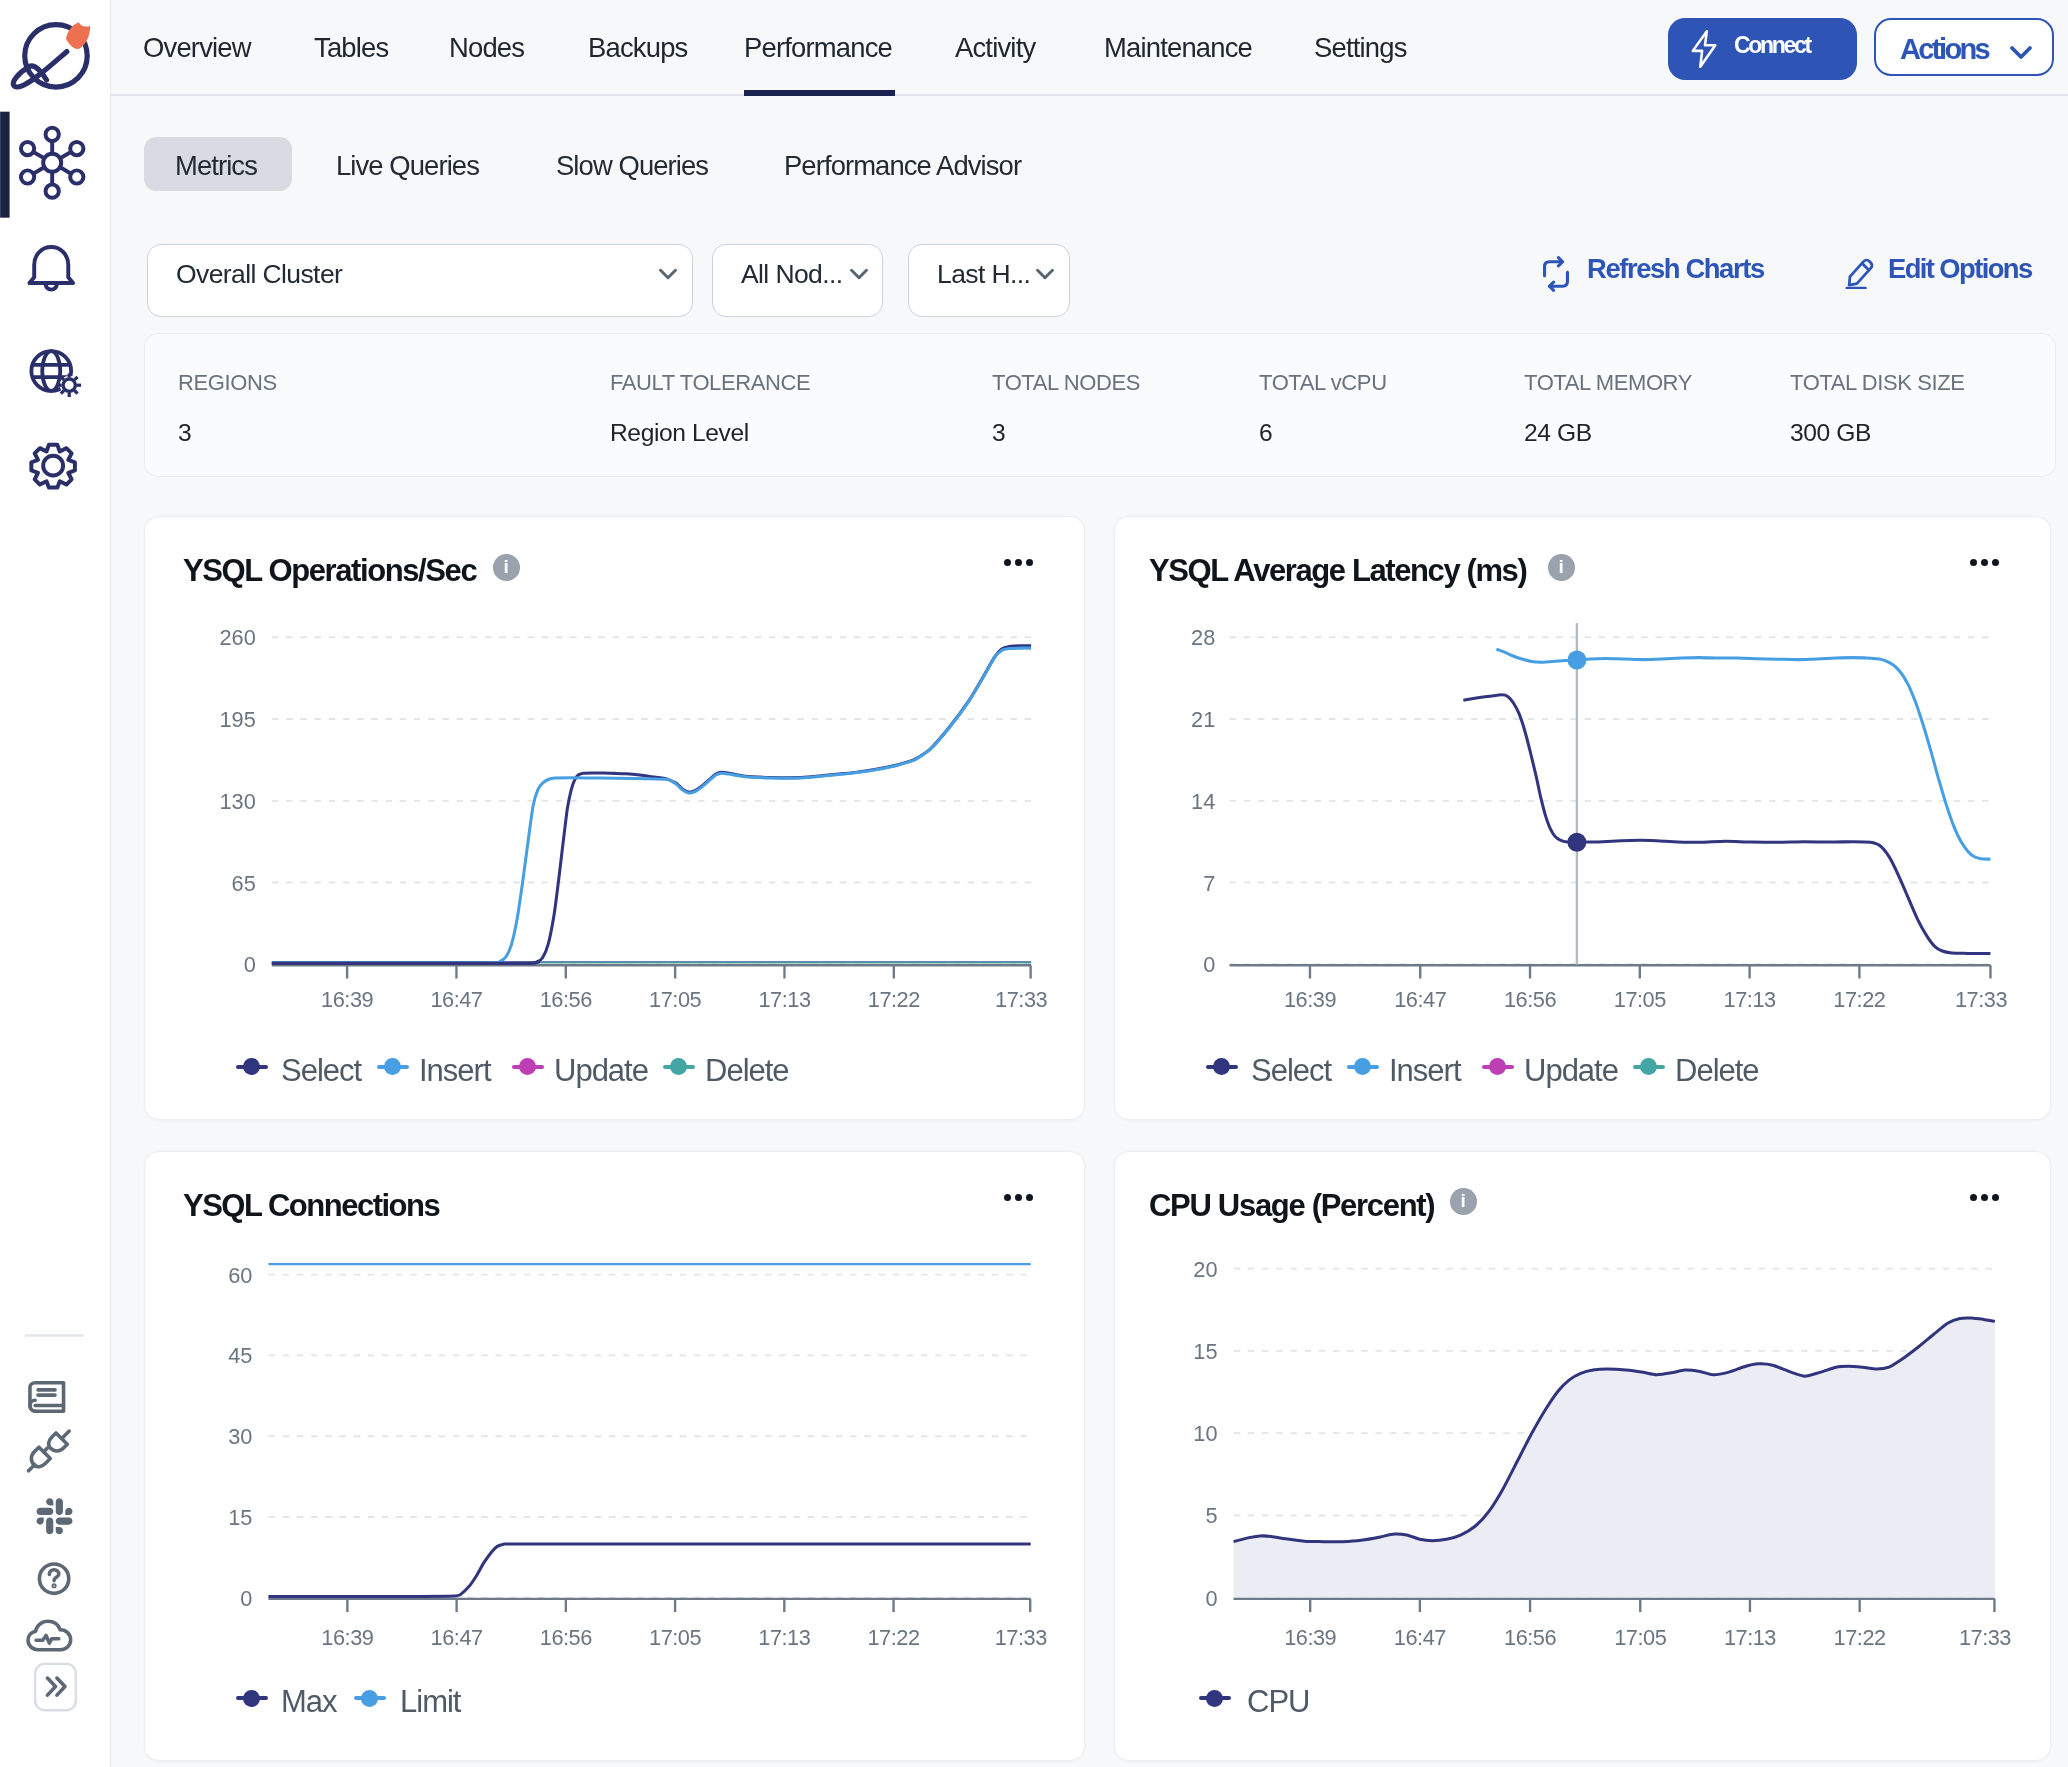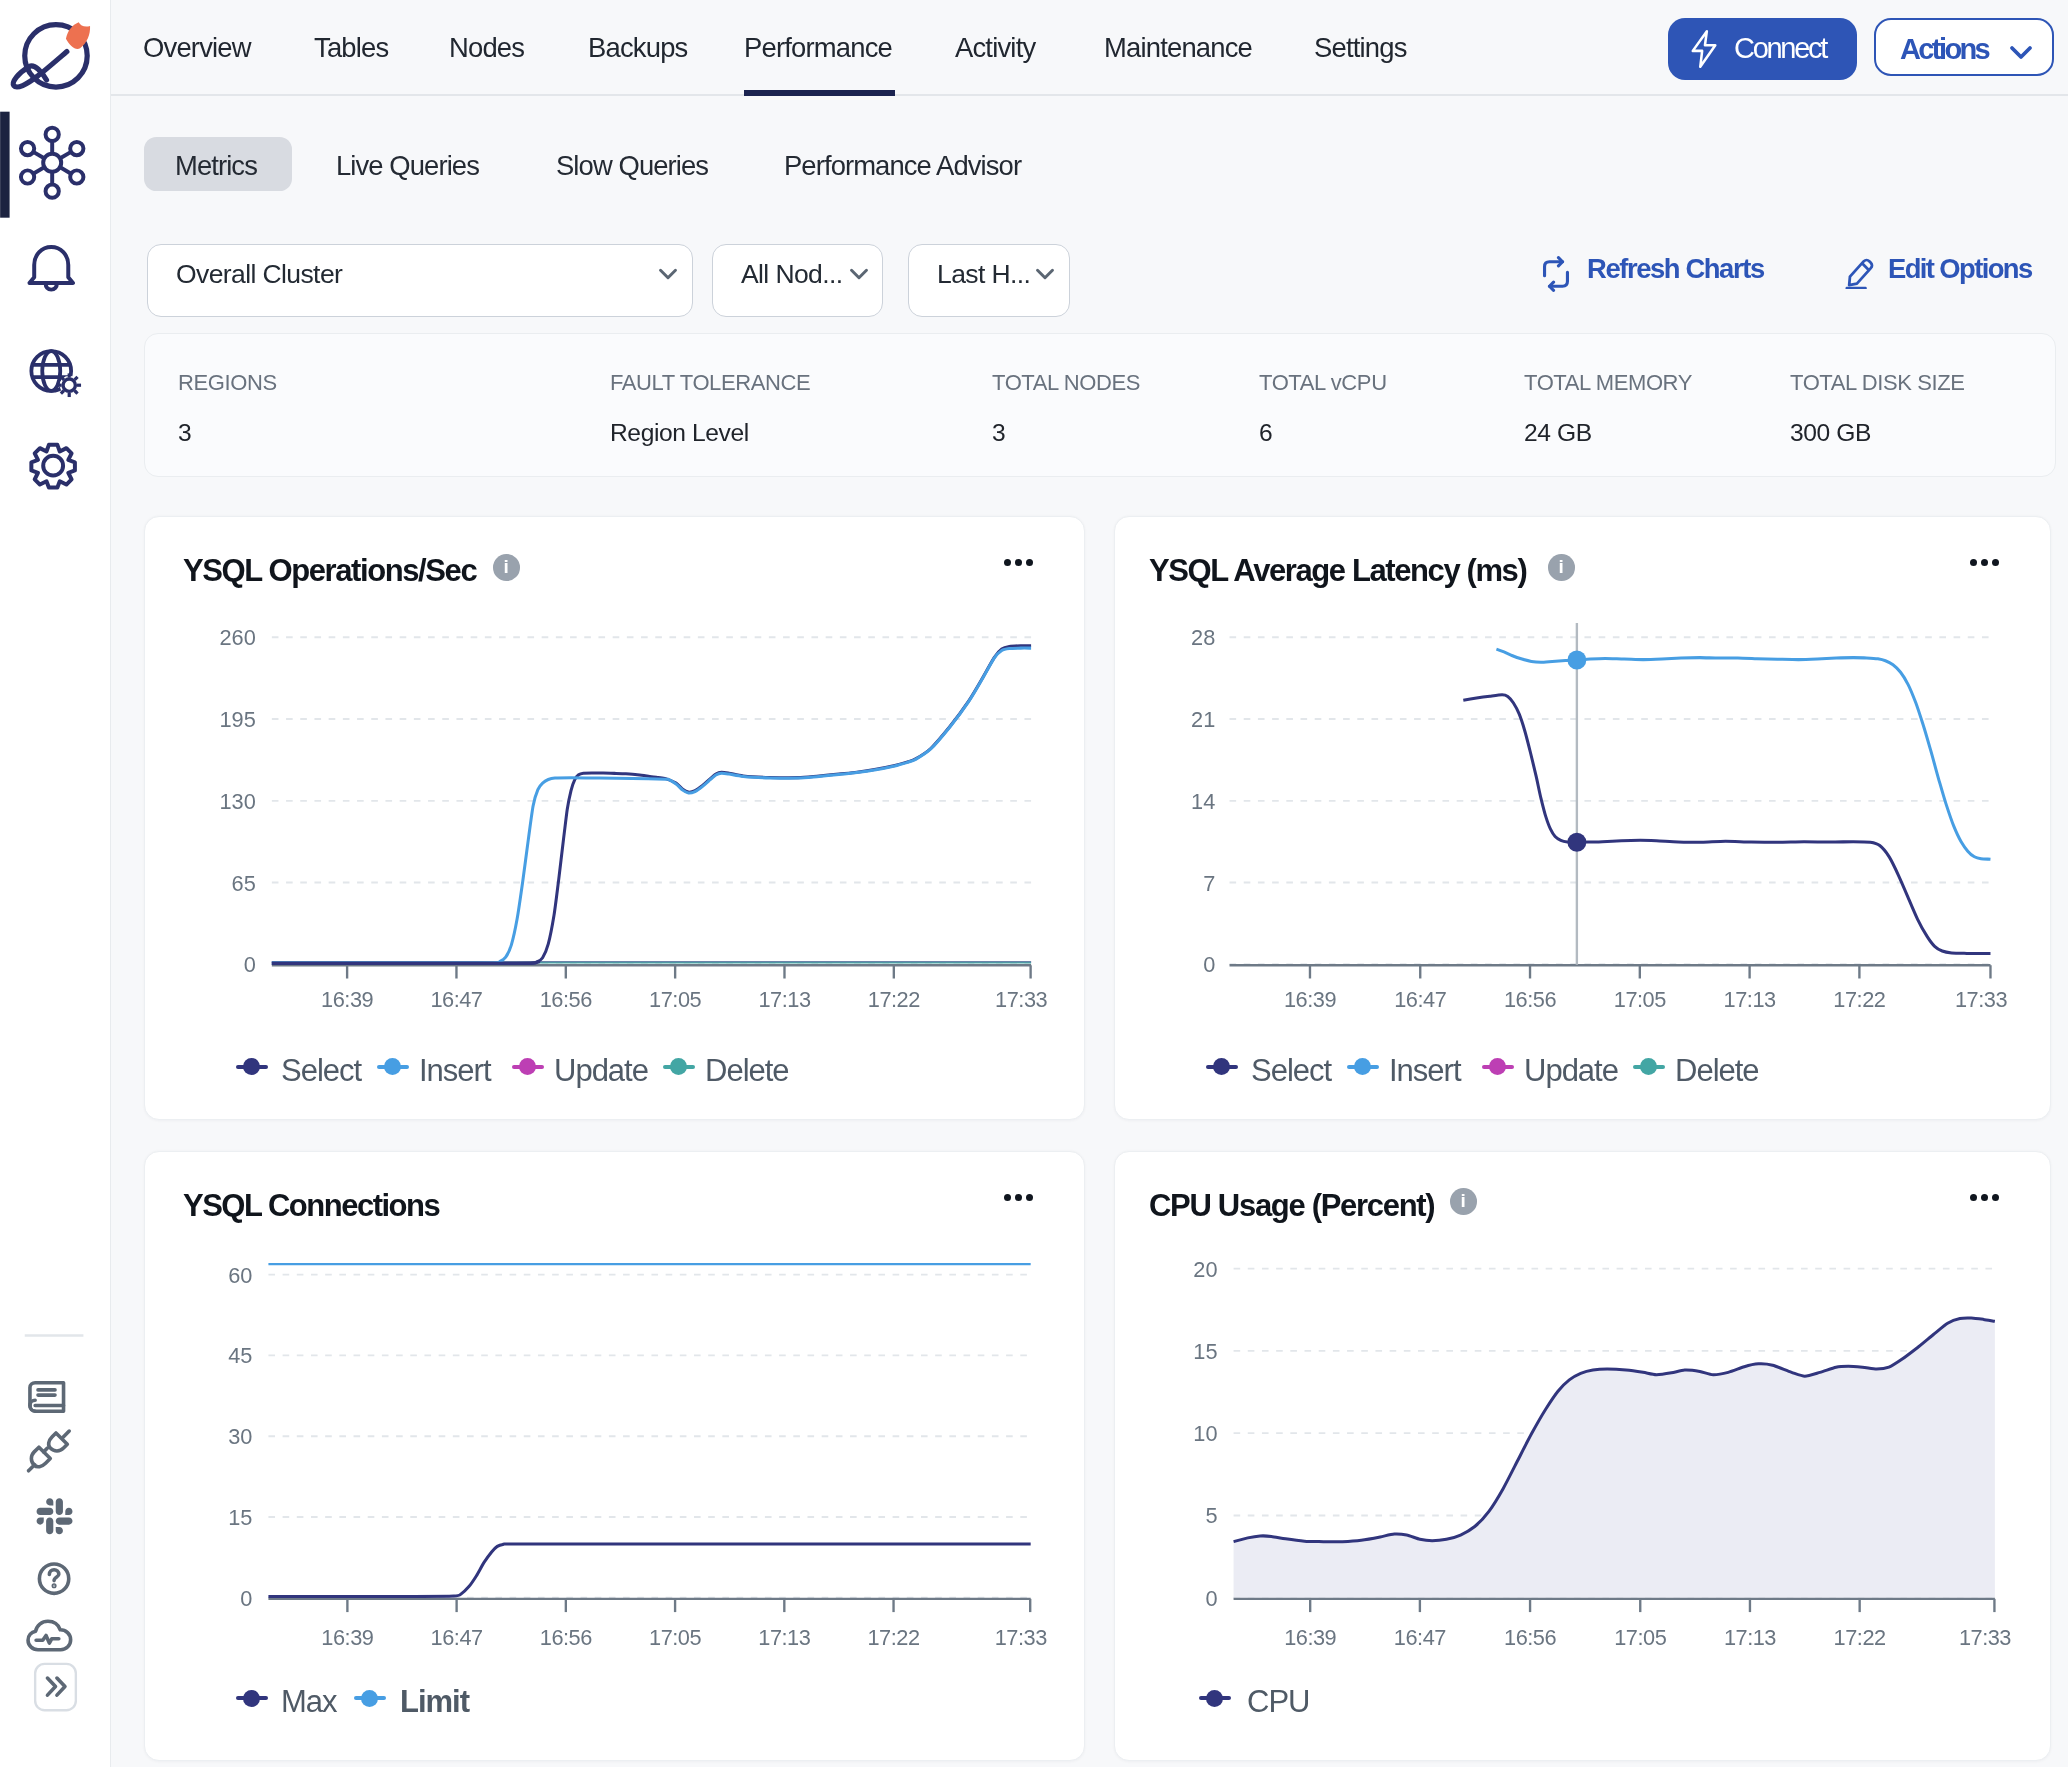--- a/index.html
+++ b/index.html
@@ -1,21 +1,21 @@
 <!DOCTYPE html>
 <html style="font-size:15px"><head><meta charset="utf-8">
 <style>
 * { margin:0; padding:0; box-sizing:border-box; }
 html,body { width:2069px; height:1768px; }
 body { font-family:"Liberation Sans", sans-serif; background:#f7f8fa; position:relative; overflow:hidden; }
 .abs { position:absolute; }
 #sidebar { position:absolute; left:0; top:0; width:111px; height:1768px; background:#fff; border-right:1.9px solid #e8ebee; }
 .navtab { position:absolute; top:32px; font-size:27.4px; color:#212730; letter-spacing:-0.8px; white-space:nowrap; }
 .btn-connect { position:absolute; left:1668px; top:18px; width:189px; height:62px; background:#2e55b6; border-radius:17px; color:#fff; }
-.btn-connect span { position:absolute; left:66px; top:14px; font-size:29px; font-weight:normal; letter-spacing:-2.3px; }
+.btn-connect span { position:absolute; left:66px; top:14px; font-size:23px; font-weight:bold; letter-spacing:-2.3px; }
 .btn-actions { position:absolute; left:1874px; top:18px; width:180px; height:58px; background:#fff; border:2.8px solid #2e55b6; border-radius:17px; }
 .btn-actions span { position:absolute; left:24px; top:13.2px; font-size:29px; font-weight:bold; color:#2d55b7; letter-spacing:-2.6px; }
 .pill { position:absolute; left:144px; top:137px; width:148px; height:54px; background:#d8dbe1; border-radius:12.3px; }
 .subtab { position:absolute; top:150px; font-size:27.4px; color:#242a33; letter-spacing:-0.9px; white-space:nowrap; }
 .select { position:absolute; top:244px; height:73px; background:#fff; border:1.9px solid #ccd2da; border-radius:14px; }
 .select span { position:absolute; top:14px; font-size:26.5px; color:#232a33; letter-spacing:-0.6px; white-space:nowrap; }
 .link { position:absolute; top:253px; font-size:27.4px; font-weight:bold; color:#2d55b7; }
 #stats { position:absolute; left:144px; top:333px; width:1912px; height:144px; background:#fafbfd; border:1.9px solid #eaedf0; border-radius:14px; }
 .slabel { position:absolute; top:36px; font-size:22px; color:#69727e; letter-spacing:-0.4px; white-space:nowrap; }
 .svalue { position:absolute; top:85px; font-size:24.6px; color:#20242b; letter-spacing:-0.4px; white-space:nowrap; }
@@ -349,21 +349,21 @@
       <text x="560.0" y="521" text-anchor="middle" font-size="23" letter-spacing="-0.5" fill="#6a7581">17:05</text>
       <text x="675.5" y="521" text-anchor="middle" font-size="23" letter-spacing="-0.5" fill="#6a7581">17:13</text>
       <text x="791.0" y="521" text-anchor="middle" font-size="23" letter-spacing="-0.5" fill="#6a7581">17:22</text>
       <text x="925.5" y="521" text-anchor="middle" font-size="23" letter-spacing="-0.5" fill="#6a7581">17:33</text>
     </svg>
   <div class="lgline" style="left:91px;top:544px;background:#31357d"></div>
     <div class="lgdot" style="left:98px;top:538px;background:#31357d"></div>
     <div class="lgtxt" style="left:136px;top:532px;">Max</div>
     <div class="lgline" style="left:209px;top:544px;background:#479ee3"></div>
     <div class="lgdot" style="left:216px;top:538px;background:#479ee3"></div>
-    <div class="lgtxt" style="left:255px;top:532px;font-weight:bold;">Limit</div>
+    <div class="lgtxt" style="left:255px;top:532px;">Limit</div>
 </div>
 
 <div class="card" style="left:1114px;top:1151px;width:937px;height:610px">
   <div class="ctitle" style="left:34px;letter-spacing:-1.3px">CPU Usage (Percent)</div>
   <div class="info" style="left:335px;top:36px;width:26.5px;height:26.5px;">i</div>
   <div class="menudot" style="left:855px;top:42px"></div>
     <div class="menudot" style="left:866px;top:42px"></div>
     <div class="menudot" style="left:877px;top:42px"></div>
   <svg width="937" height="610" viewBox="0 0 990 645" style="position:absolute;left:0;top:0">
       <line x1="125" y1="123.3" x2="934" y2="123.3" stroke="#e2e6ea" stroke-width="2" stroke-dasharray="7 8"></line>

